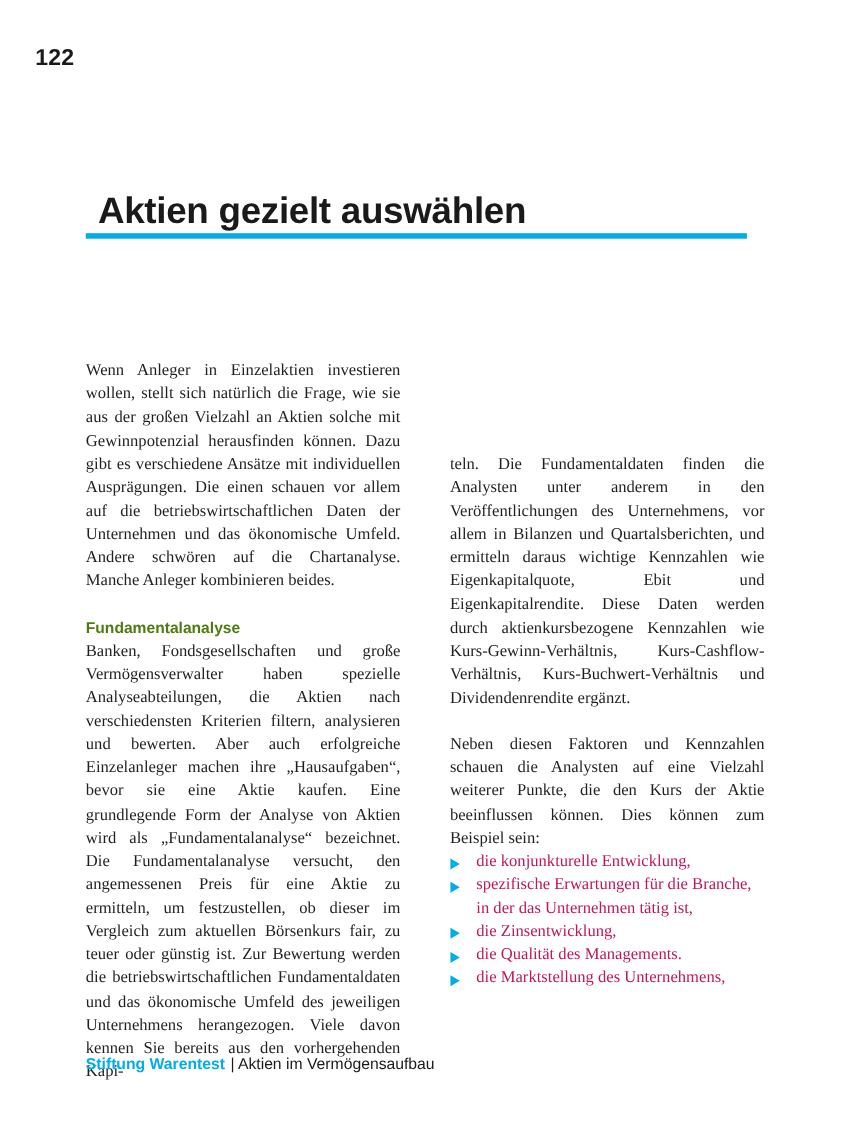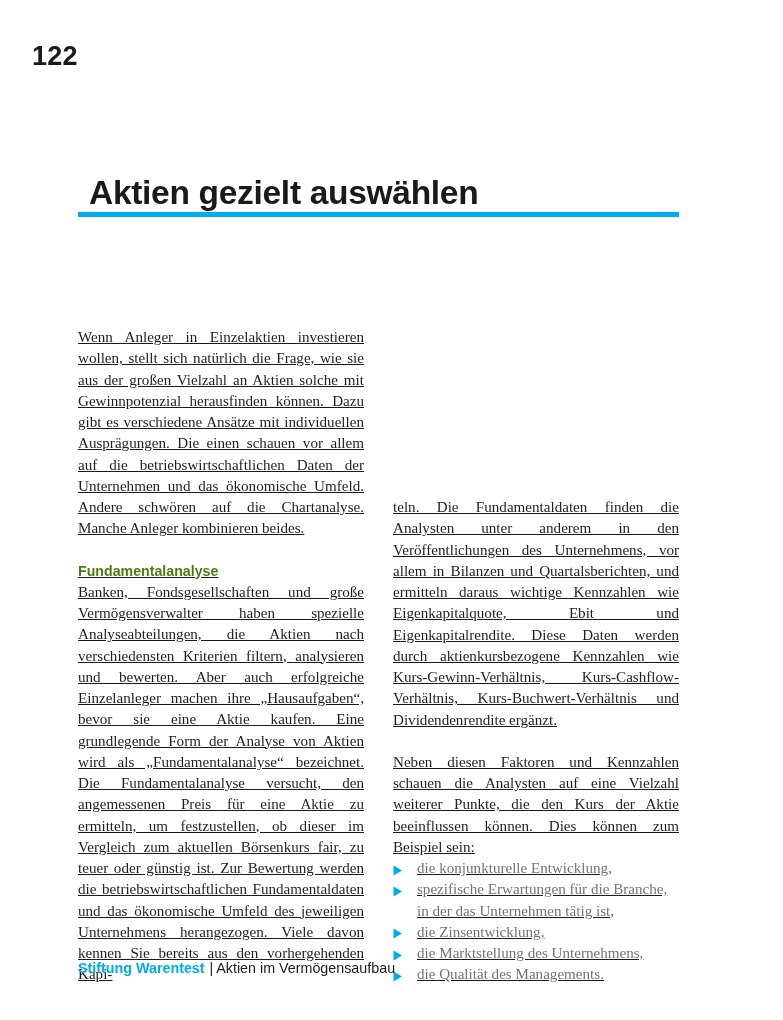--- a/index.html
+++ b/index.html
@@ -22,21 +22,21 @@
     background: #ffffff;
   }
 
   
   .folio {
     position: absolute;
     left: 32px;
     top: 41px;
     font-family: "Liberation Sans", "DejaVu Sans", sans-serif;
     font-weight: 700;
-    font-size: 27px;
+    font-size: 21px;
     letter-spacing: 0.2px;
     color: #1a1a1a;
   }
 
   
   .chapter-title {
     position: absolute;
     left: 78px;
     top: 163px;
     width: 620px;
@@ -72,23 +72,22 @@
     color: #1a1a1a;
   }
 
   
   .columns {
     position: absolute;
     left: 78px;
     top: 327px;
     width: 601px;
     display: flex;
-    gap: 29px;
-    align-items: flex-end;
-    text-decoration: underline;
+    gap: 45px;
+    align-items: center;
   }
   .col {
     width: 286px;
     flex: 0 0 286px;
   }
 
   .body-p {
     margin: 0;
     font-size: 15.1px;
     line-height: 21.25px;
@@ -116,21 +115,21 @@
   .bullets {
     margin: 0;
     padding: 0;
     list-style: none;
   }
   .bullet {
     display: flex;
     align-items: flex-start;
     font-size: 15.1px;
     line-height: 21.25px;
-    color: #737373;
+    color: #be185d;
   }
   .bullet-marker {
     flex: 0 0 auto;
     width: 10px;
     margin-right: 14px;
     margin-top: 6.5px;
     line-height: 0;
   }
   .bullet-marker svg { display: block; }
   .bullet-text { flex: 1 1 auto; }
@@ -204,29 +203,29 @@
               </svg>
           </span>
           <span class="bullet-text">die Zinsentwicklung,</span>
         </li>
         <li class="bullet">
           <span class="bullet-marker">
             <svg width="10" height="11" viewBox="0 0 10 11">
                 <path d="M0.5 0.5 L9 5.5 L0.5 10.5 Z" fill="#00ade8"></path>
               </svg>
           </span>
+          <span class="bullet-text">die Qualität des Managements.</span>
+        </li>
+        <li class="bullet">
+          <span class="bullet-marker">
+            <svg width="10" height="11" viewBox="0 0 10 11">
+                <path d="M0.5 0.5 L9 5.5 L0.5 10.5 Z" fill="#00ade8"></path>
+              </svg>
+          </span>
           <span class="bullet-text">die Marktstellung des Unternehmens,</span>
-        </li>
-        <li class="bullet">
-          <span class="bullet-marker">
-            <svg width="10" height="11" viewBox="0 0 10 11">
-                <path d="M0.5 0.5 L9 5.5 L0.5 10.5 Z" fill="#00ade8"></path>
-              </svg>
-          </span>
-          <span class="bullet-text">die Qualität des Managements.</span>
         </li>
       </ul>
 
     </div>
 
   </div>
 
   <div class="footer">
     <span class="footer-brand">Stiftung Warentest</span><span class="footer-sep">|</span><span class="footer-section">Aktien im Vermögensaufbau</span>
   </div>

